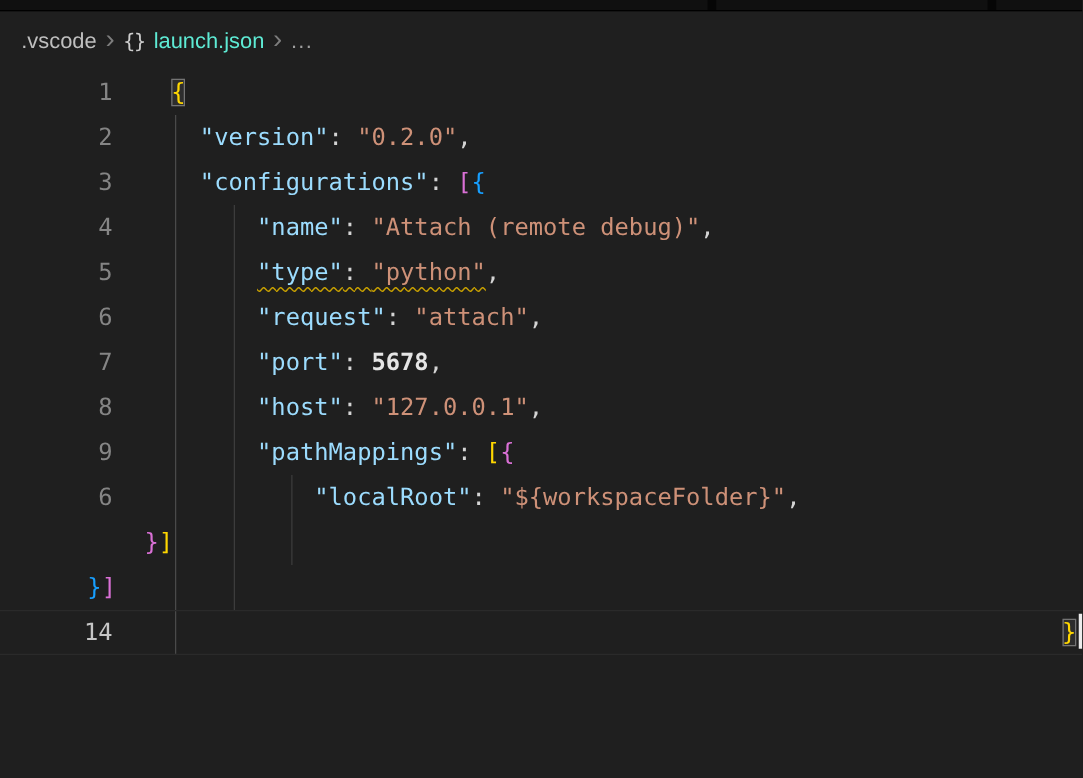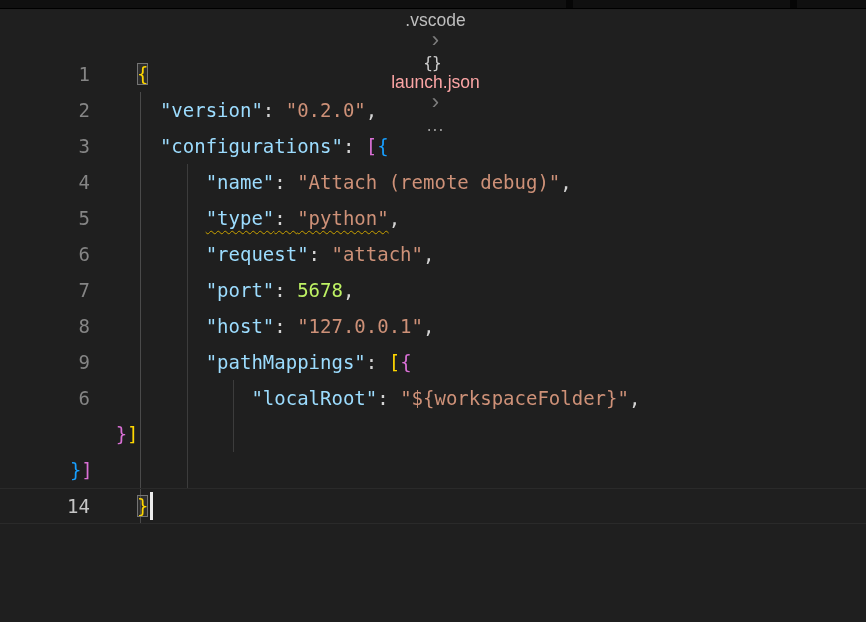--- a/index.html
+++ b/index.html
@@ -10,38 +10,38 @@
     font-family:"DejaVu Sans Mono", monospace;
   }
   
   .tabbar { position:absolute; top:0; left:0; right:0; height:9px; background:#101010; border-bottom:1px solid #000; }
   .tabsep { position:absolute; top:0; bottom:0; width:7px; background:#060606; }
   .tabsep.s1 { left:566px; }
   .tabsep.s2 { left:790px; }
   
   .breadcrumbs {
     position:absolute; top:10px; left:0; right:0; height:45px;
-    display:flex; align-items:center; padding-left:5px;
-    font-family:"Liberation Sans", sans-serif; font-size:17.5px; color:#bfbfbf;flex-direction:column;
+    display:flex; align-items:center; padding-left:17px;
+    font-family:"Liberation Sans", sans-serif; font-size:17.5px; color:#bfbfbf;
   }
   .bc-sep { color:#7d7d7d; font-size:22px; margin:0 7px; line-height:1; position:relative; top:-2px; }
   .bc-icon { font-family:"DejaVu Sans Mono", monospace; color:#cdcdcd; font-size:16px; margin-right:7px; letter-spacing:-1px; }
-  .bc-item.file { color:#fca5a5; }
+  .bc-item.file { color:#5eead4; }
   .bc-item.more { color:#9e9e9e; letter-spacing:1px; }
   
   .editor { position:absolute; top:56px; left:0; right:0; bottom:0; font-size:19px; line-height:36px; }
   .lines { position:relative; }
   .line { display:flex; white-space:pre; height:36px; }
-  .line.active { box-shadow: inset 0 1px 0 #2a2a2a, inset 0 -1px 0 #2a2a2a; }
+  .line.active { box-shadow: inset 0 1px 0 #2a2a2a, inset 0 -1px 0 #2a2a2a; justify-content: space-between; }
   .num { width:90px; text-align:right; color:#858585; flex:none; }
   .line.active .num { color:#c6c6c6; }
   .code { padding-left:47px; }
   .tok.k { color:#9cdcfe; }
   .tok.s { color:#ce9178; }
-  .tok.n { color:#bef264; }
+  .tok.n { color:#e5e5e5;font-weight:bold; }
   .tok.p { color:#d4d4d4; }
   .tok.b1 { color:#ffd700; }
   .tok.b2 { color:#da70d6; }
   .tok.b3 { color:#179fff; }
   .tok.match { outline:1px solid #747474; outline-offset:-1px; background:rgba(110,110,110,0.18); }
   .sq { text-decoration:underline wavy #c9a100; text-decoration-skip-ink:none; text-underline-offset:5px; text-decoration-thickness:1.4px; }
   .cursor { display:inline-block; width:3px; height:28px; background:#ececec; vertical-align:-7px; margin-left:2px; }
   .guide { position:absolute; width:1px; background:#3c3c3c; }
   .guide.gA { left:140px; top:36px;  height:432px; background:#4a4a4a; }
   .guide.gB { left:187px; top:108px; height:324px; }

